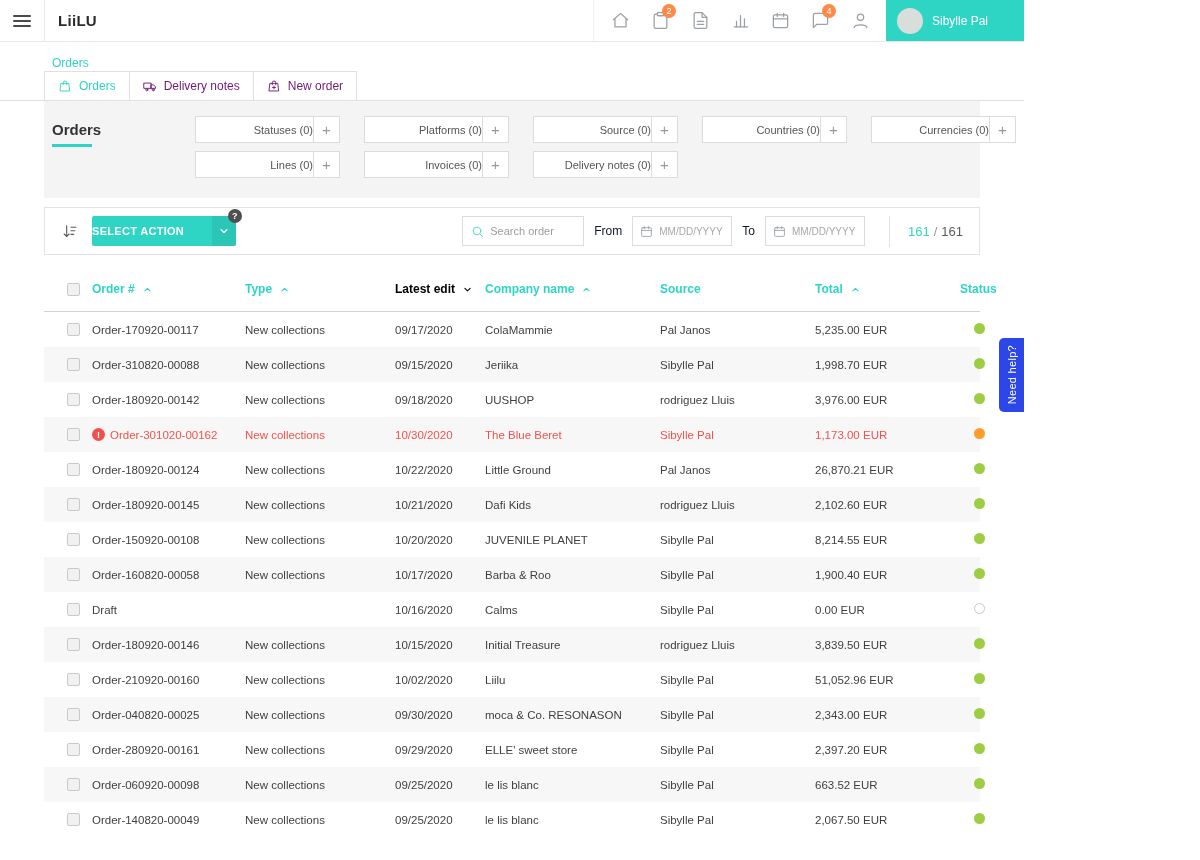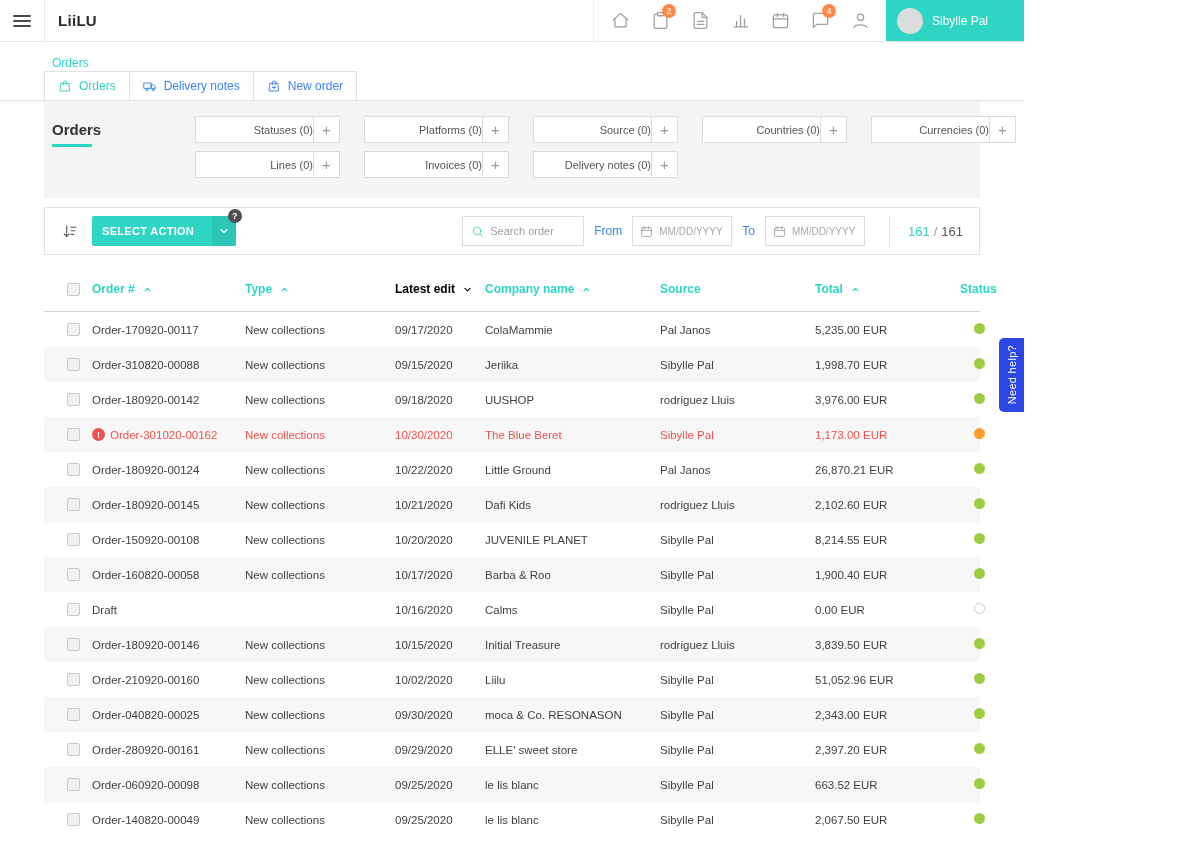--- a/index.html
+++ b/index.html
@@ -19,51 +19,51 @@
   .top-icon{position:relative;width:40px;height:40px;display:flex;align-items:center;justify-content:center;cursor:pointer}
   .top-icon svg{width:19px;height:19px;color:#9aa0a6}
   .badge{position:absolute;top:3px;right:4px;min-width:14px;height:14px;border-radius:8px;background:var(--badge);color:#fff;font-size:9px;display:flex;align-items:center;justify-content:center;padding:0 2px}
   .user{width:138px;background:var(--accent);display:flex;align-items:center;gap:9px;padding-left:11px;color:#fff;font-size:12px;cursor:pointer}
   .avatar{width:26px;height:26px;border-radius:50%;background:#d9dedd;flex:0 0 auto}
 
   
   .breadcrumb{padding:14px 0 0 52px;font-size:12px;color:var(--accent);height:30px}
   .breadcrumb span{cursor:pointer}
   .tabs{display:flex;align-items:flex-end;padding:0 44px;border-bottom:1px solid #e0e0e0;height:29px}
-  .tab{display:flex;align-items:center;gap:7px;height:29px;padding:0 13px;border:1px solid #e0e0e0;border-bottom:none;margin-right:-1px;background:#fff;font-size:12px;color:#3b82f6;cursor:pointer}
+  .tab{display:flex;align-items:center;gap:7px;height:29px;padding:0 13px;border:1px solid #e0e0e0;border-bottom:none;margin-right:-1px;background:#fff;font-size:12px;color:#701a75;cursor:pointer}
   .tab svg{width:14px;height:14px}
   .tab.active{color:var(--accent)}
 
   
   .content{padding:0 44px}
   .filter-panel{background:#f4f4f5;display:flex;padding:15px 0 20px 8px;min-height:97px}
   .filter-title-wrap{width:143px;flex:0 0 auto;padding-top:5px}
   .filter-title{font-size:15px;font-weight:bold;color:#333}
   .filter-title-underline{width:40px;height:3px;background:var(--accent);margin-top:6px}
   .filter-rows{display:flex;flex-direction:column;gap:8px}
   .filter-row{display:flex;gap:24px}
   .filter-btn{width:145px;height:27px;background:#fff;border:1px solid #dcdcdc;display:flex;align-items:center;justify-content:flex-end;font-size:11px;color:#555;cursor:pointer}
   .filter-btn .fl{padding-left:10px;white-space:nowrap}
   .filter-btn .fp{width:26px;height:100%;border-left:1px solid #dcdcdc;display:flex;align-items:center;justify-content:center;color:#999;font-size:15px}
 
   
   .action-bar{margin-top:9px;height:48px;border:1px solid #e3e3e3;display:flex;align-items:center;padding:0 16px}
   .sort-ic{color:#5a5a5a;display:flex;align-items:center;cursor:pointer}
   .sort-ic svg{width:17px;height:17px}
   .select-action{position:relative;margin-left:14px;width:144px;height:30px;background:var(--accent);color:#fff;font-size:11px;font-weight:bold;display:flex;align-items:center;justify-content:space-between;border-radius:2px;cursor:pointer;letter-spacing:.3px}
-  .select-action .sa-label{padding-left:10px}
+  .select-action .sa-label{}
   .select-action .sa-chev{width:24px;height:100%;background:rgba(0,0,0,.07);display:flex;align-items:center;justify-content:center}
   .select-action .sa-chev svg{width:10px;height:10px}
   .help-dot{position:absolute;top:-7px;right:-6px;width:14px;height:14px;border-radius:50%;background:#4f4f4f;color:#fff;font-size:9px;display:flex;align-items:center;justify-content:center;font-weight:bold}
   .ab-right{margin-left:auto;display:flex;align-items:center;gap:10px}
   .search-box{width:122px;height:30px;border:1px solid #dcdcdc;display:flex;align-items:center;gap:6px;padding:0 8px;background:#fff}
   .search-box svg{width:13px;height:13px;color:var(--accent);flex:0 0 auto}
   .search-box input{border:none;outline:none;width:100%;font-size:11px;color:#666;font-family:Liberation Sans, sans-serif}
   .search-box input::placeholder{color:#9d9d9d}
-  .ab-label{font-size:12px;color:#3b82f6}
+  .ab-label{font-size:12px;color:#0f172a}
   .date-box{width:100px;height:30px;border:1px solid #dcdcdc;display:flex;align-items:center;gap:6px;padding:0 7px;background:#fff}
   .date-box svg{width:13px;height:13px;color:#9aa0a6;flex:0 0 auto}
   .date-box input{border:none;outline:none;width:100%;font-size:10px;color:#666;font-family:"Liberation Sans",sans-serif}
   .date-box input::placeholder{color:#a8a8a8}
   .count{margin-left:14px;padding:8px 0 8px 18px;border-left:1px solid #e3e3e3;font-size:13px;white-space:nowrap}
   .count .cur{color:var(--accent)}
   .count .sep{color:#9a9a9a;padding:0 4px}
   .count .tot{color:#5a5a5a}
 
   

